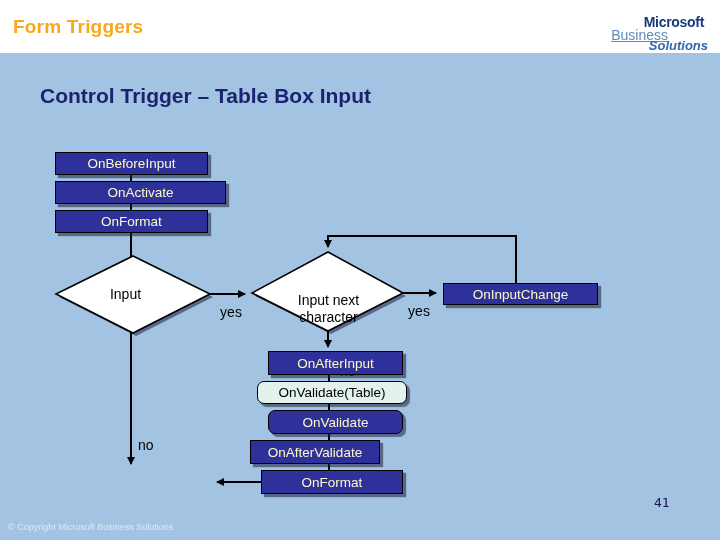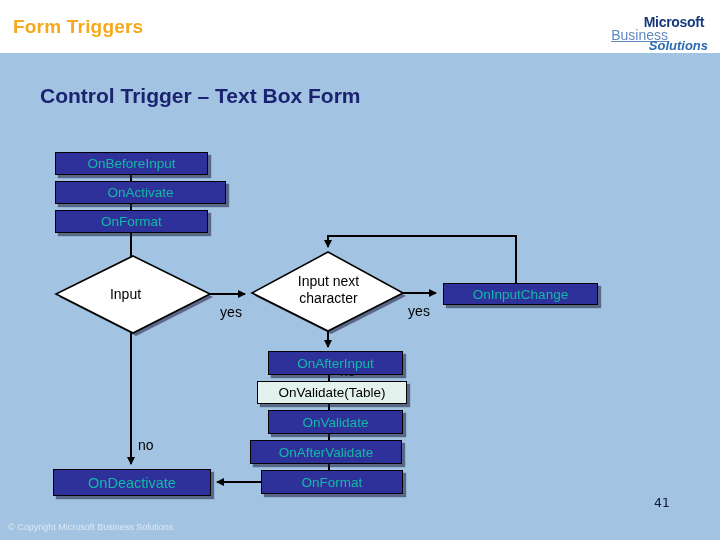--- a/index.html
+++ b/index.html
@@ -35,27 +35,27 @@
 
   .slide-title {
     position: absolute; left: 40px; top: 84px;
     font-size: 21px; font-weight: bold; color: #1b2370;
   }
 
   svg.connectors { position: absolute; left: 0; top: 0; width: 720px; height: 540px; }
 
   .box {
     position: absolute;
-    background: #2f319b; color: #14b8a6;
+    background: #2f319b; color: #fef9c3;
     border: 1px solid #000000;
     box-shadow: 3px 3px 1px rgba(30,30,60,0.55);
     display: flex; align-items: center; justify-content: center;
     font-size: 13.5px;
   }
-  .box.light { background: #e4f2ee; color: #000000; }
+  .box.light { background: #e4f2ee; color: #000000; border-radius: 7px; }
 
   .diamond-label {
     position: absolute; color: #000000; font-size: 14px;
     text-align: center; line-height: 17px;
   }
   .edge-label {
     position: absolute; color: #000000; font-size: 14px; text-align: center; margin-top: 32px;
   }
 
   .copyright {
@@ -74,21 +74,21 @@
 
   <div class="header">
     <div class="header-title">Form Triggers</div>
     <div class="logo">
       <span class="logo-microsoft">Microsoft</span>
       <span class="logo-business">Business</span>
       <span class="logo-solutions">Solutions</span>
     </div>
   </div>
 
-  <div class="slide-title">Control Trigger – Text Box Form</div>
+  <div class="slide-title">Control Trigger – Table Box Input</div>
 
   <svg class="connectors" viewBox="0 0 720 540">
     <defs>
       <marker id="arrow" markerWidth="9" markerHeight="9" refX="7" refY="4" orient="auto" markerUnits="userSpaceOnUse">
         <path d="M0,0 L8,4 L0,8 Z" fill="#000000"></path>
       </marker>
     </defs>
 
     <line x1="131" y1="175" x2="131" y2="181" stroke="#000" stroke-width="2"></line>
     <line x1="131" y1="204" x2="131" y2="210" stroke="#000" stroke-width="2"></line>
@@ -121,50 +121,47 @@
     <span>OnBeforeInput</span>
   </div>
   <div class="box" style="left:55px; top:181px; width:171px; height:23px;">
     <span>OnActivate</span>
   </div>
   <div class="box" style="left:55px; top:210px; width:153px; height:23px;">
     <span>OnFormat</span>
   </div>
 
   <div class="diamond-label" style="left:88px; top:286px; width:75px;">Input</div>
-  <div class="diamond-label" style="left:276px; top:273px; width:105px;">
+  <div class="diamond-label" style="left:276px; top:292px; width:105px;">
     <span style="display:block;">Input next</span>
     <span style="display:block;">character</span>
   </div>
 
   <div class="edge-label" style="left:212px; top:272px; width:38px;">yes</div>
   <div class="edge-label" style="left:400px; top:271px; width:38px;">yes</div>
   <div class="edge-label" style="left:340px; top:331px; width:30px; text-align:left;">no</div>
   <div class="edge-label" style="left:138px; top:405px; width:30px; text-align:left;">no</div>
 
   <div class="box" style="left:443px; top:283px; width:155px; height:22px;justify-content:center;">
     <span>OnInputChange</span>
   </div>
 
   <div class="box" style="left:268px; top:351px; width:135px; height:24px;">
     <span>OnAfterInput</span>
   </div>
   <div class="box light" style="left:257px; top:381px; width:150px; height:23px;">
     <span>OnValidate(Table)</span>
   </div>
-  <div class="box" style="left:268px; top:410px; width:135px; height:24px;">
+  <div class="box" style="left:268px; top:410px; width:135px; height:24px;border-radius:7px;">
     <span>OnValidate</span>
   </div>
-  <div class="box" style="left:250px; top:440px; width:152px; height:24px;">
+  <div class="box" style="left:250px; top:440px; width:130px; height:24px;">
     <span>OnAfterValidate</span>
   </div>
   <div class="box" style="left:261px; top:470px; width:142px; height:24px;">
     <span>OnFormat</span>
   </div>
 
-  <div class="box" style="left:53px; top:469px; width:158px; height:27px; font-size:14.5px;">
-    <span>OnDeactivate</span>
-  </div>
 
   <div class="page-number">41</div>
   <div class="copyright">© Copyright Microsoft Business Solutions</div>
 
 </div>
 
 </body></html>

